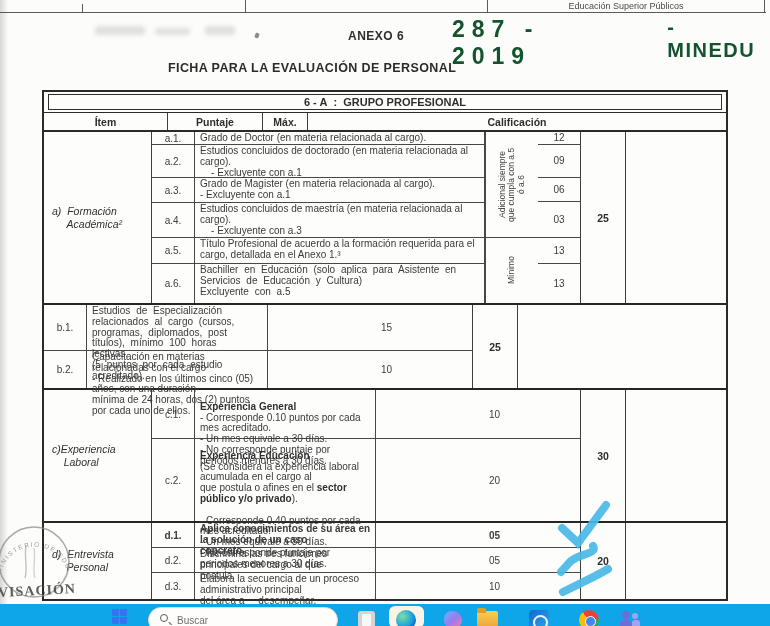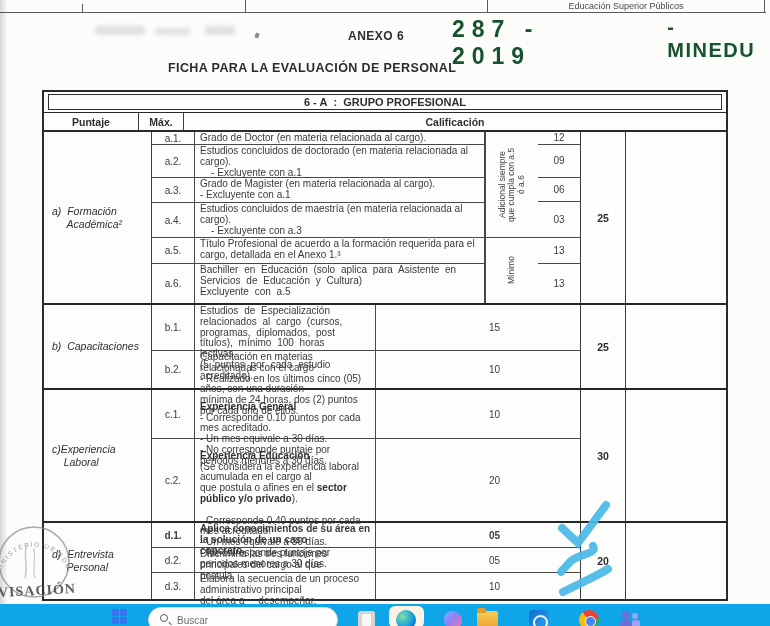--- a/index.html
+++ b/index.html
@@ -127,20 +127,21 @@
   <div class="anexo">ANEXO 6</div>
   <div class="docnum">
     <span class="num">287 - 2019</span>
     <span class="suf">- MINEDU</span>
   </div>
   <div class="doc-title">FICHA PARA LA EVALUACIÓN DE PERSONAL</div>
 
   <div class="tbl">
     <div class="band">6 - A&nbsp;&nbsp;:&nbsp;&nbsp;GRUPO PROFESIONAL</div>
     <div class="colhead">
+      <div class="ch-item">Ítem</div>
       <div class="ch-pun">Puntaje</div>
       <div class="ch-max">Máx.</div>
       <div class="ch-cal">Calificación</div>
     </div>
 
     <div class="sec">
       <div class="item">a)&nbsp;&nbsp;Formación
 &nbsp;&nbsp;&nbsp;&nbsp;&nbsp;Académica²</div>
       <div class="mid mida">
         <div class="astack">
@@ -196,21 +197,20 @@
               <div class="pv" style="height:38px;">13</div>
             </div>
           </div>
         </div>
       </div>
       <div class="max">25</div>
       <div class="calif"></div>
     </div>
 
     <div class="sec">
-      <div class="item">b)&nbsp;&nbsp;Capacitaciones</div>
       <div class="mid">
         <div class="row hb" style="height:46px;">
           <div class="code">b.1.</div>
           <div class="asp arows wide">Estudios de Especialización relacionados al cargo (cursos,
 programas, diplomados, post títulos), mínimo 100 horas
 lectivas.
 (5 puntos por cada estudio acreditado).</div>
           <div class="pnum">15</div>
         </div>
         <div class="row" style="height:37px;">

